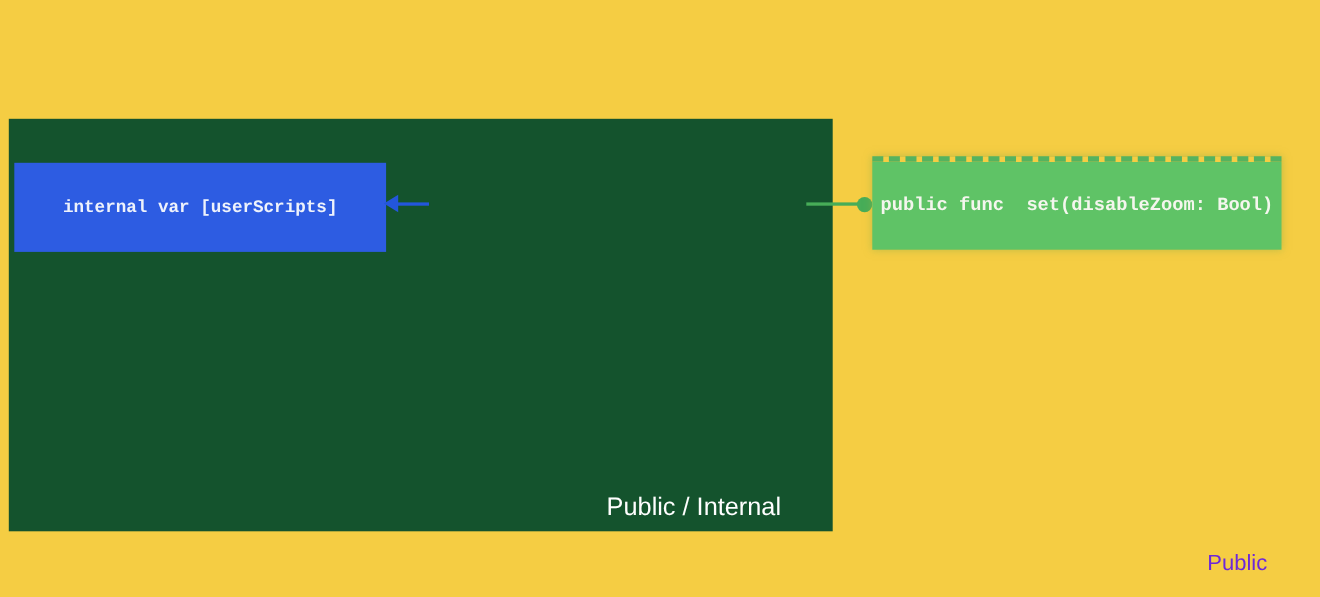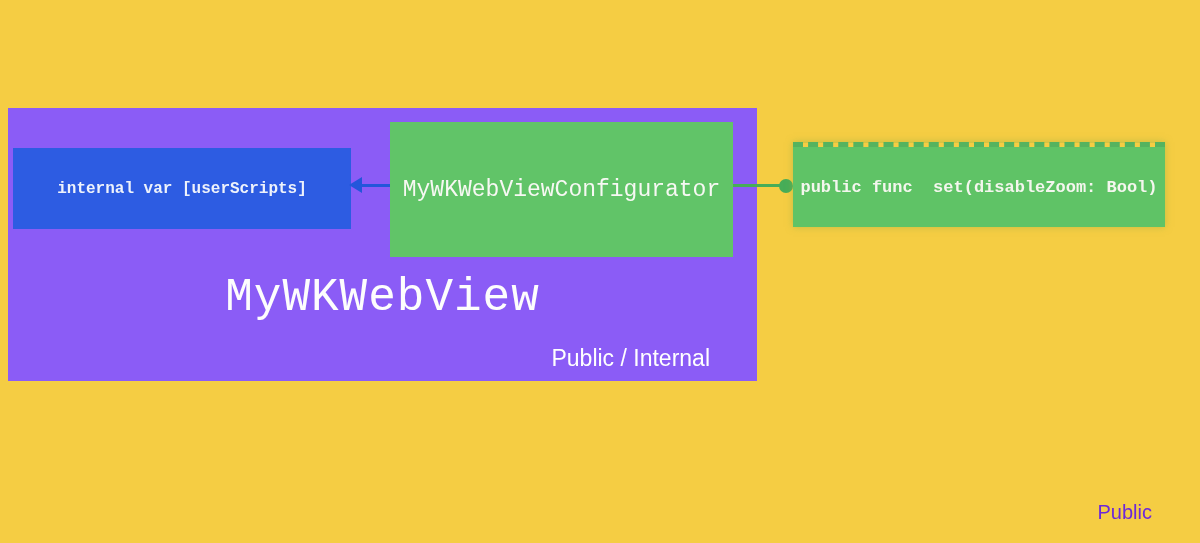--- a/index.html
+++ b/index.html
@@ -12,22 +12,22 @@
     background: #f5cd43;
     overflow: hidden;
   }
 
   .mono { font-family: "Liberation Mono", "DejaVu Sans Mono", monospace; }
 
   
   .module-box {
     position: absolute;
     left: 8px; top: 108px;
-    width: 749px; height: 273px;
-    background: #8b5cf6;
+    width: 749px; height: 375px;
+    background: #14532d;
   }
 
   
   .internal-var-box {
     position: absolute;
     left: 5px; top: 40px;           
     width: 338px; height: 81px;
     background: #2d5ce2;
     display: flex; align-items: center; justify-content: center;
   }
@@ -133,25 +133,21 @@
 <body>
 
 <div class="canvas">
 
   <div class="module-box">
 
     <div class="internal-var-box">
       <span class="label mono">internal var [userScripts]</span>
     </div>
 
-    <div class="configurator-box">
-      <span class="label mono">MyWKWebViewConfigurator</span>
-    </div>
 
-    <div class="module-title mono">MyWKWebView</div>
 
     <div class="module-scope-label">Public / Internal</div>
   </div>
 
   <div class="arrow-line"></div>
   <div class="arrow-head"></div>
 
   <div class="connector-line"></div>
   <div class="connector-dot"></div>
 

